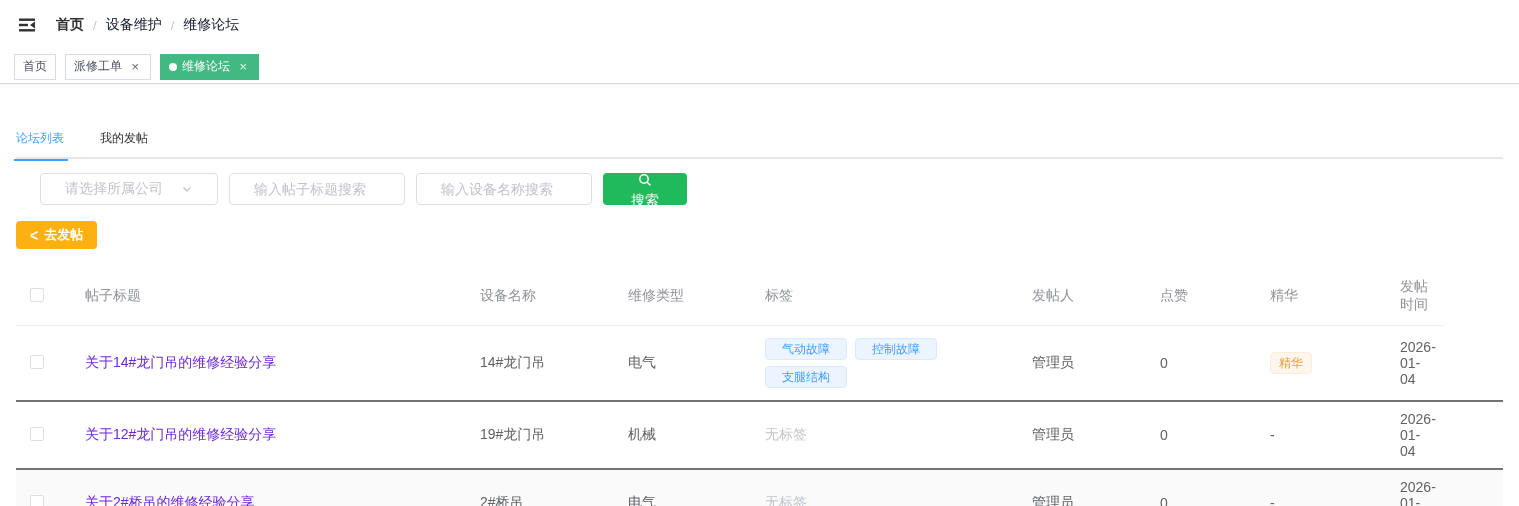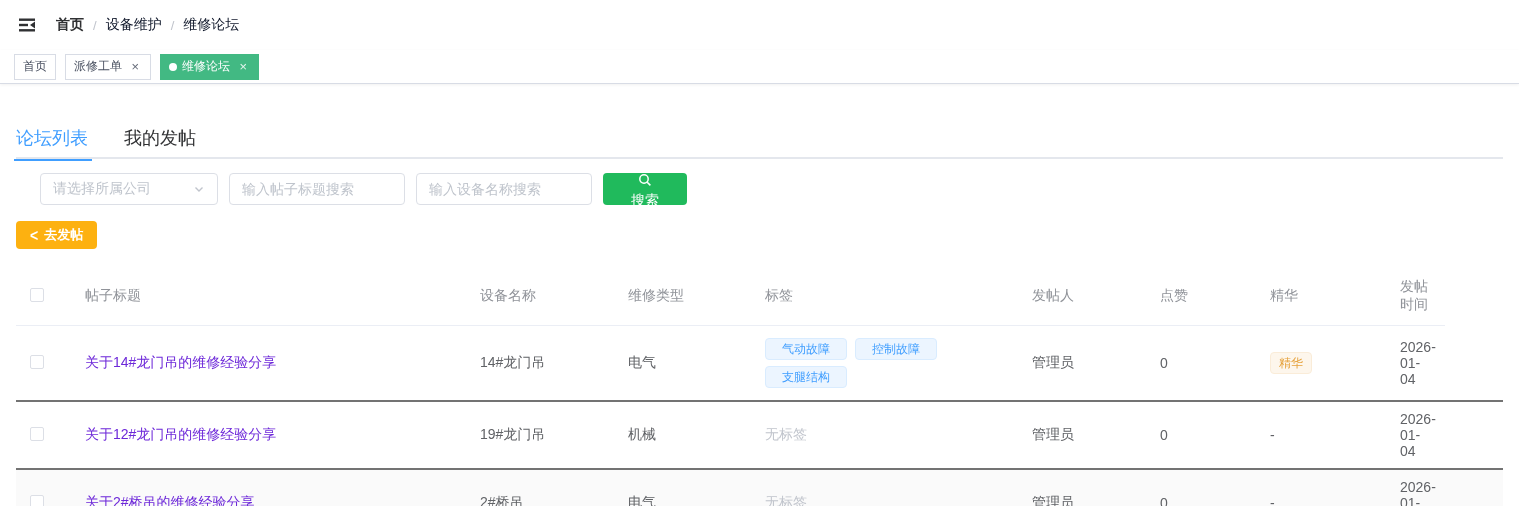--- a/index.html
+++ b/index.html
@@ -23,28 +23,28 @@
   .tv-tag.active { background:#42b983; border-color:#42b983; color:#fff; }
   .tv-close { margin-left:6px; font-size:13px; line-height:1; width:14px; height:14px; display:inline-flex;
     align-items:center; justify-content:center; border-radius:50%; color:inherit; opacity:.85; cursor:pointer; }
 
   
   .app-main { padding:0 16px; background:#fff; }
 
   
   .tabs-wrap { margin-top:33px; position:relative; border-bottom:2px solid #e4e7ed; height:42px; }
   .tabs { display:flex; height:42px; }
-  .tab-item { font-size:18px; color:#303133; margin-right:36px; display:flex; align-items:center; cursor:pointer; position:relative; height:42px; }
+  .tab-item { font-size:12px; color:#303133; margin-right:36px; display:flex; align-items:center; cursor:pointer; position:relative; height:42px; }
   .tab-item.active { color:#409eff; }
   .tab-item.active::after { content:""; position:absolute; left:-2px; right:-4px; bottom:-2px; height:2px; background:#409eff; }
 
   
   .filter-row { display:flex; align-items:center; margin:14px 0 0 24px; }
   .sel, .inp { height:32px; border:1px solid #dcdfe6; border-radius:4px; background:#fff;
-    font-size:14px; color:#606266; padding:0 12px; display:flex; align-items:center; }
+    font-size:14px; color:#606266; padding:0 24px; display:flex; align-items:center; }
   .sel { width:178px; justify-content:space-between; margin-right:11px; cursor:pointer; }
   .sel .ph, .inp::placeholder { color:#bfc4cc; }
   .inp { width:176px; margin-right:11px; outline:none; }
   .btn-search { height:32px; padding:0 28px; margin-left:0; border:none; border-radius:4px;
     background:#20ba5c; color:#fff; font-size:14px; display:inline-flex; align-items:center; gap:5px; cursor:pointer;flex-direction:column; }
 
   
   .btn-post { height:28px; padding:0 14px; margin-top:16px; border:none; border-radius:4px;
     background:#fdb110; color:#fff; font-size:13px; font-weight:bold; display:inline-flex; align-items:center; gap:6px; cursor:pointer; }
   .btn-post .lt { font-size:14px; font-weight:bold; transform:scaleY(1.15); }

